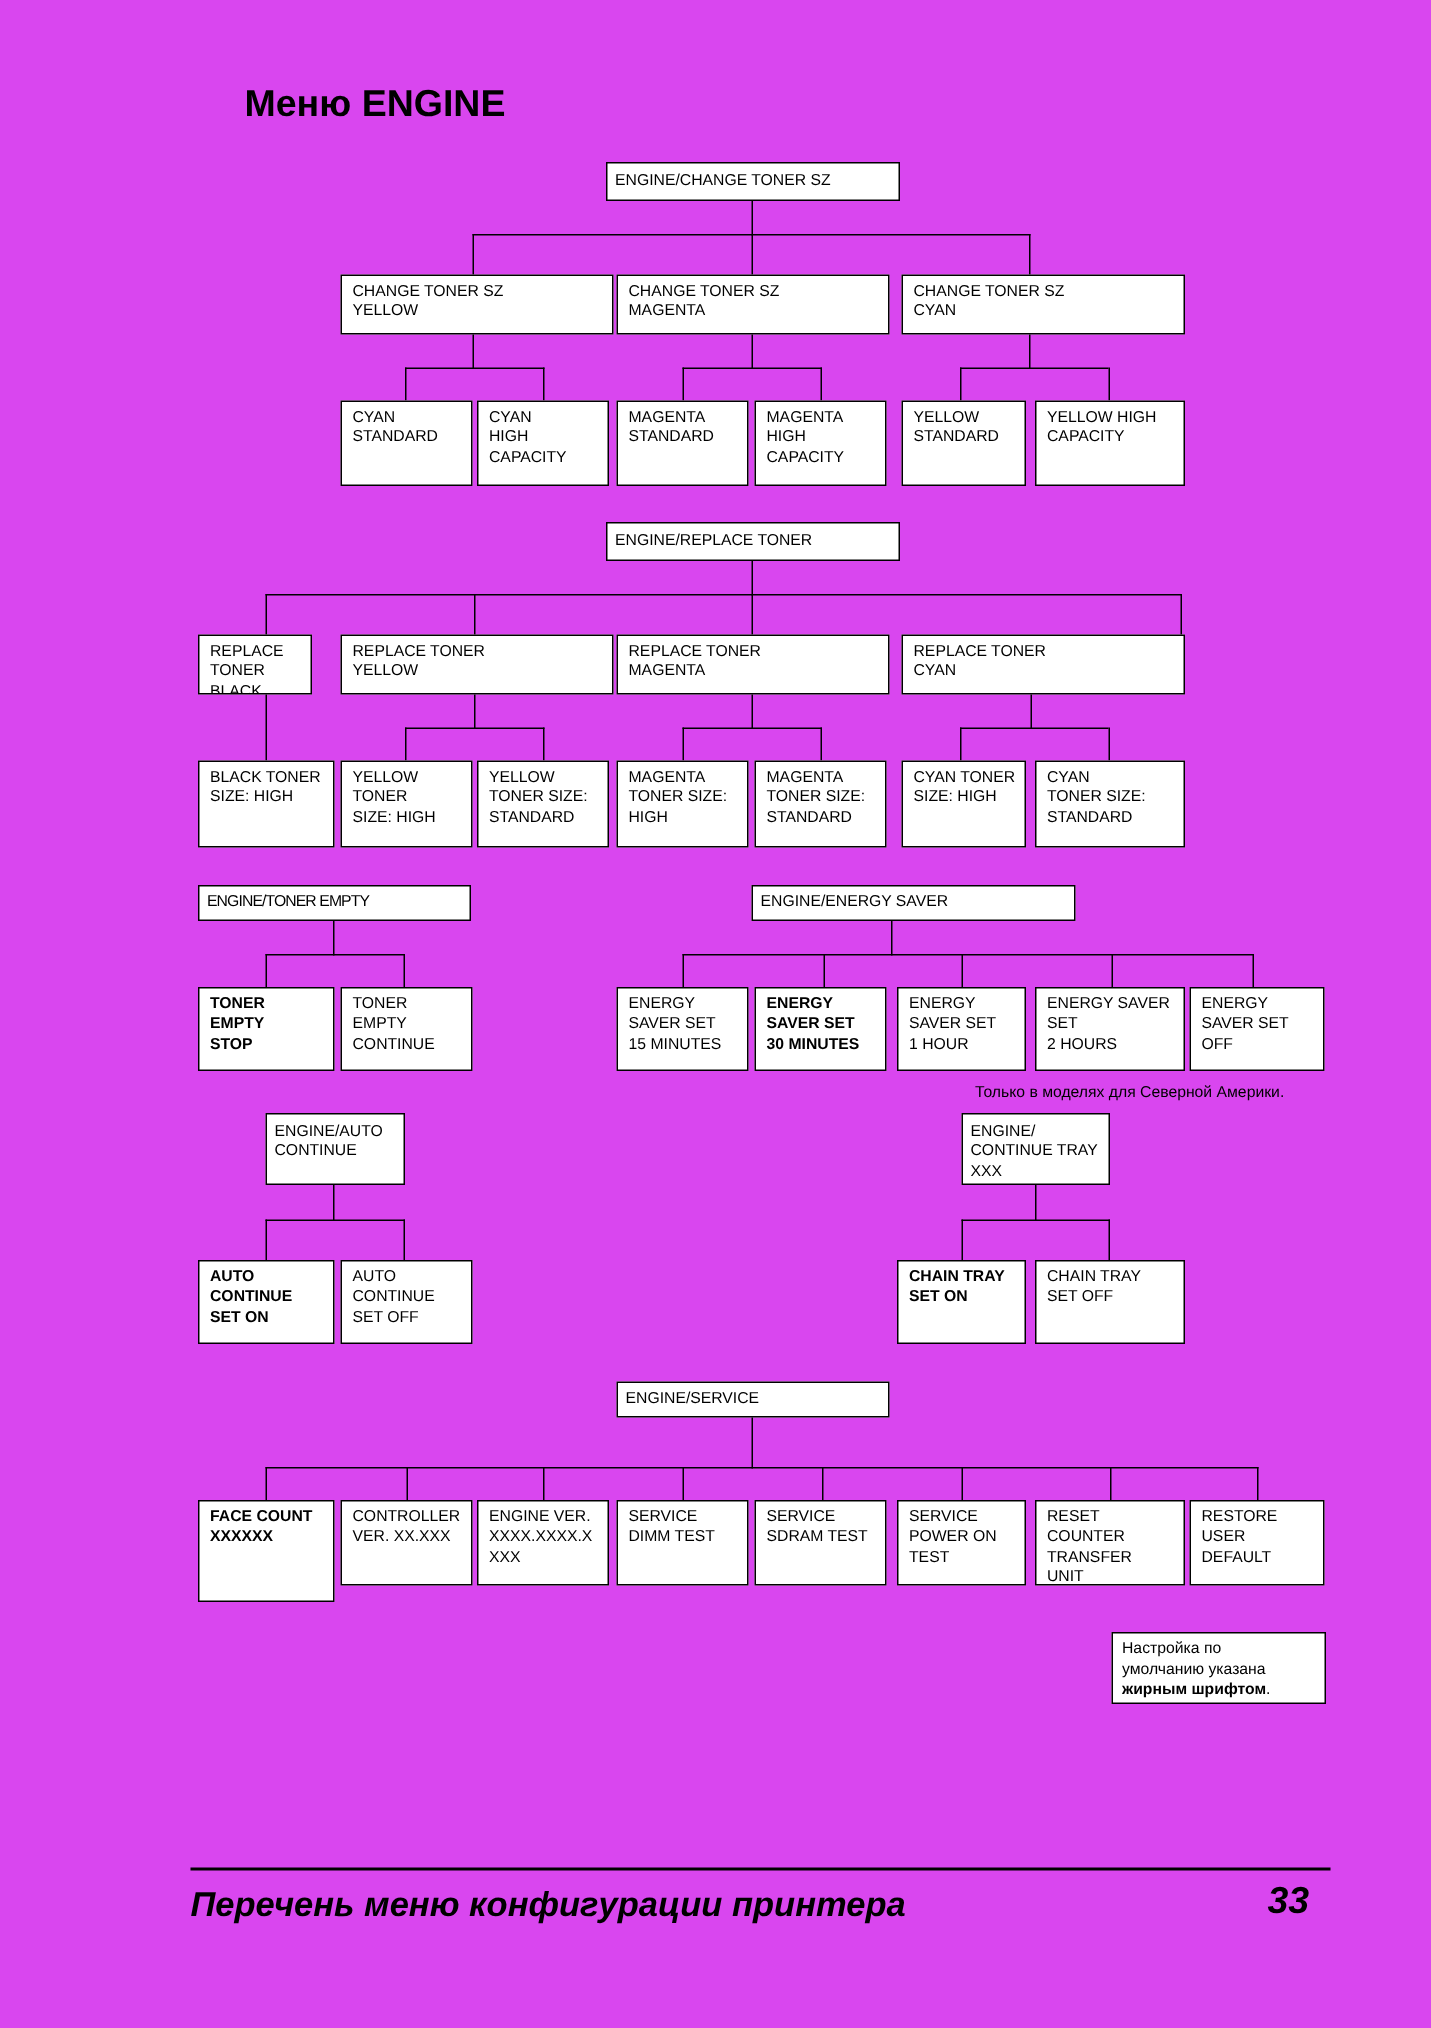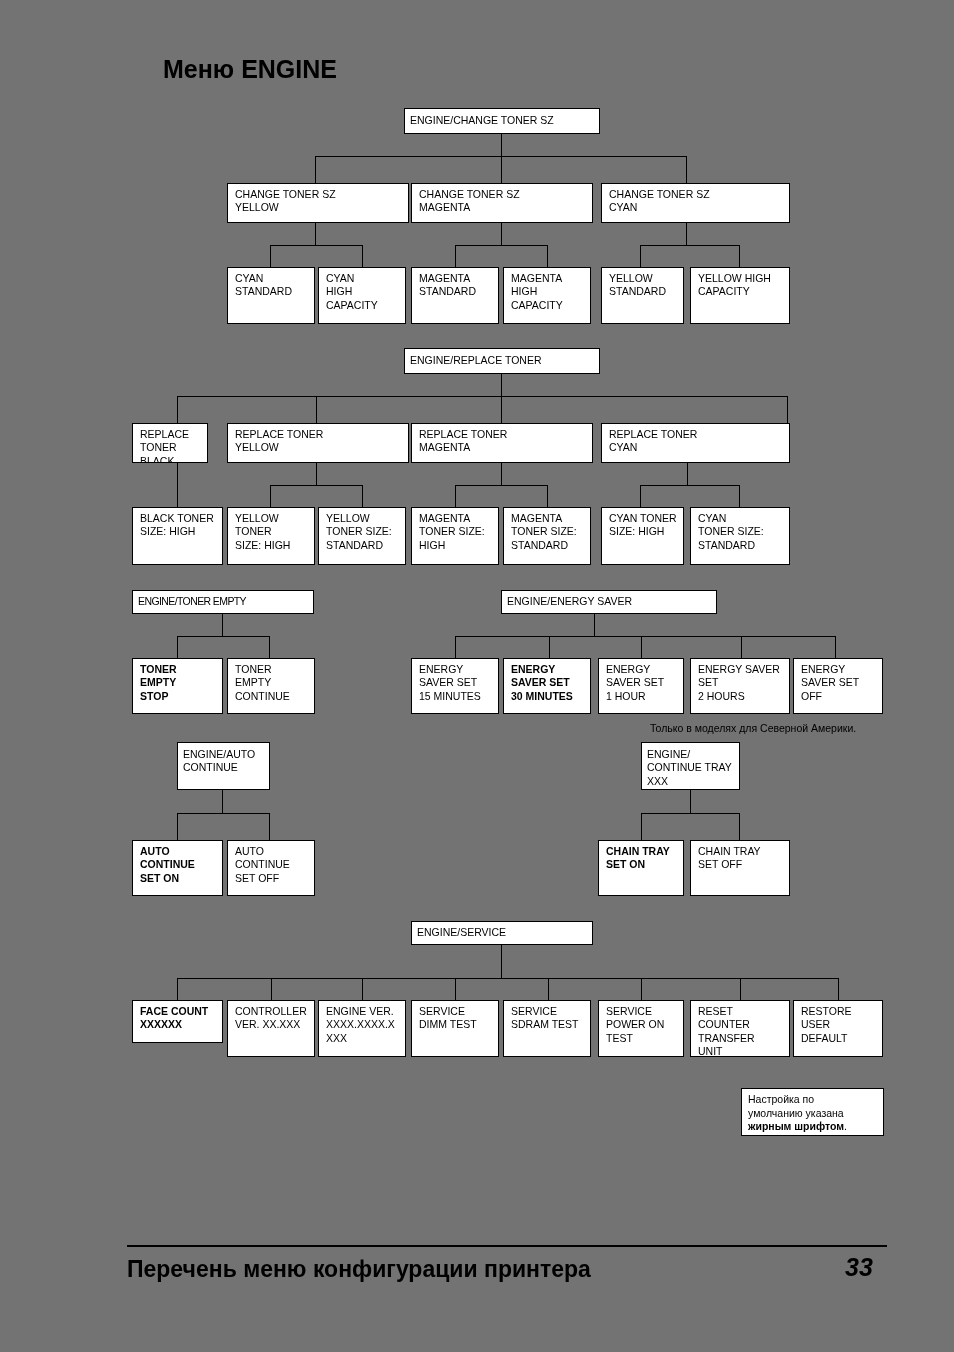--- a/index.html
+++ b/index.html
@@ -4,21 +4,21 @@
 <style>
   html,body{margin:0;padding:0;background:#fff;}
   body{
     font-family:"Liberation Sans","DejaVu Sans",sans-serif;
     color:#000;
   }
   #page{
     position:relative;
     width:954px;
     height:1352px;
-    background:#737373;
+    background:#d946ef;
     overflow:hidden;
   }
   
   #page-title{
     position:absolute;
     left:163px;
     top:55px;
     font-size:25px;
     font-weight:bold;
     letter-spacing:0px;
@@ -31,20 +31,21 @@
     top:1245px;
     width:760px;
     height:2px;
     background:#000;
   }
   #footer-title{
     position:absolute;
     left:127px;
     top:1256px;
     font-size:23px;
+    font-style:italic;
     font-weight:bold;
     white-space:nowrap;
   }
   #footer-page{
     position:absolute;
     left:845px;
     top:1253px;
     width:42px;
     text-align:left;
     font-size:25px;
@@ -272,21 +273,21 @@
   <div class="hline" style="left:177px;top:978px;width:662px;"></div>
   <div class="vline" style="left:177px;top:978px;height:23px;"></div>
   <div class="vline" style="left:271px;top:978px;height:23px;"></div>
   <div class="vline" style="left:362px;top:978px;height:23px;"></div>
   <div class="vline" style="left:455px;top:978px;height:23px;"></div>
   <div class="vline" style="left:548px;top:978px;height:23px;"></div>
   <div class="vline" style="left:641px;top:978px;height:23px;"></div>
   <div class="vline" style="left:740px;top:978px;height:23px;"></div>
   <div class="vline" style="left:838px;top:978px;height:23px;"></div>
 
-  <div class="node bold" style="left:132px;top:1000px;width:91px;height:43px;">FACE COUNT
+  <div class="node bold" style="left:132px;top:1000px;width:91px;height:68px;">FACE COUNT
 XXXXXX</div>
   <div class="node" style="left:227px;top:1000px;width:88px;height:57px;">CONTROLLER
 VER. XX.XXX</div>
   <div class="node" style="left:318px;top:1000px;width:88px;height:57px;">ENGINE VER.
 XXXX.XXXX.X
 XXX</div>
   <div class="node" style="left:411px;top:1000px;width:88px;height:57px;">SERVICE
 DIMM TEST</div>
   <div class="node" style="left:503px;top:1000px;width:88px;height:57px;">SERVICE
 SDRAM TEST</div>

